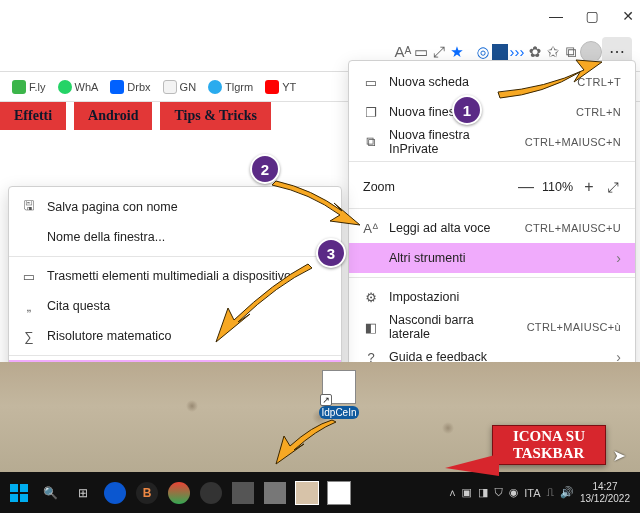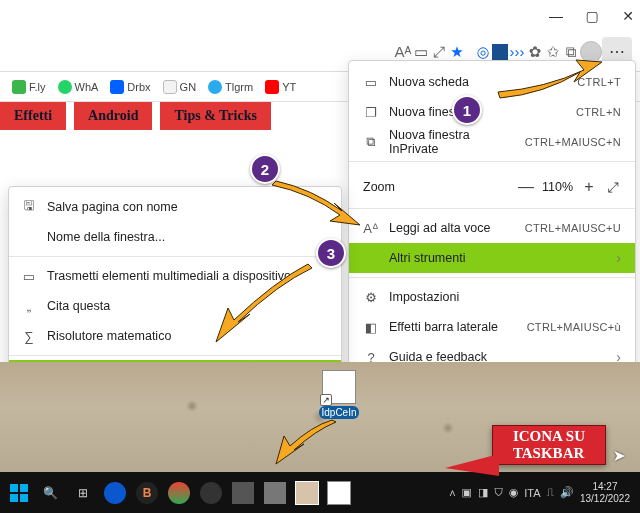--- a/index.html
+++ b/index.html
@@ -86,21 +86,21 @@
     padding: 6px 0;
   }
   .menu-row {
     display:flex;
     align-items:center;
     height: 30px;
     padding: 0 14px;
     gap: 10px;
     color: #222;
   }
-  .menu-row.highlight { background:#84cc16; }
+  .menu-row.highlight { background:#f0abfc; }
   .menu-ic { width:16px; text-align:center; color:#555; font-size:13px; }
   .menu-label { flex:1; font-size:12.5px; }
   .menu-kbd { font-size:11px; color:#555; letter-spacing:0.3px; }
   .menu-sep { height:1px; background:#e4e4e4; margin: 4px 0; }
   .zoom-row { display:flex; align-items:center; height:34px; padding:0 14px; gap:8px;margin-top:8px; }
   .zoom-label { flex:1; font-size:12.5px; }
   .zoom-btn { font-size:16px; color:#444; width:16px; text-align:center; }
   .zoom-pct { font-size:12.5px; }
 
   
@@ -296,21 +296,21 @@
     <span class="menu-label">Altri strumenti</span>
     <span class="chevron-right"></span>
   </div>
   <div class="menu-sep"></div>
   <div class="menu-row">
     <span class="menu-ic">⚙</span>
     <span class="menu-label">Impostazioni</span>
   </div>
   <div class="menu-row">
     <span class="menu-ic">◧</span>
-    <span class="menu-label">Effetti barra laterale</span>
+    <span class="menu-label">Nascondi barra laterale</span>
     <span class="menu-kbd">CTRL+MAIUSC+ù</span>
   </div>
   <div class="menu-row">
     <span class="menu-ic">?</span>
     <span class="menu-label">Guida e feedback</span>
     <span class="chevron-right"></span>
   </div>
   <div class="menu-sep"></div>
   <div class="menu-row">
     <span class="menu-ic"></span>

